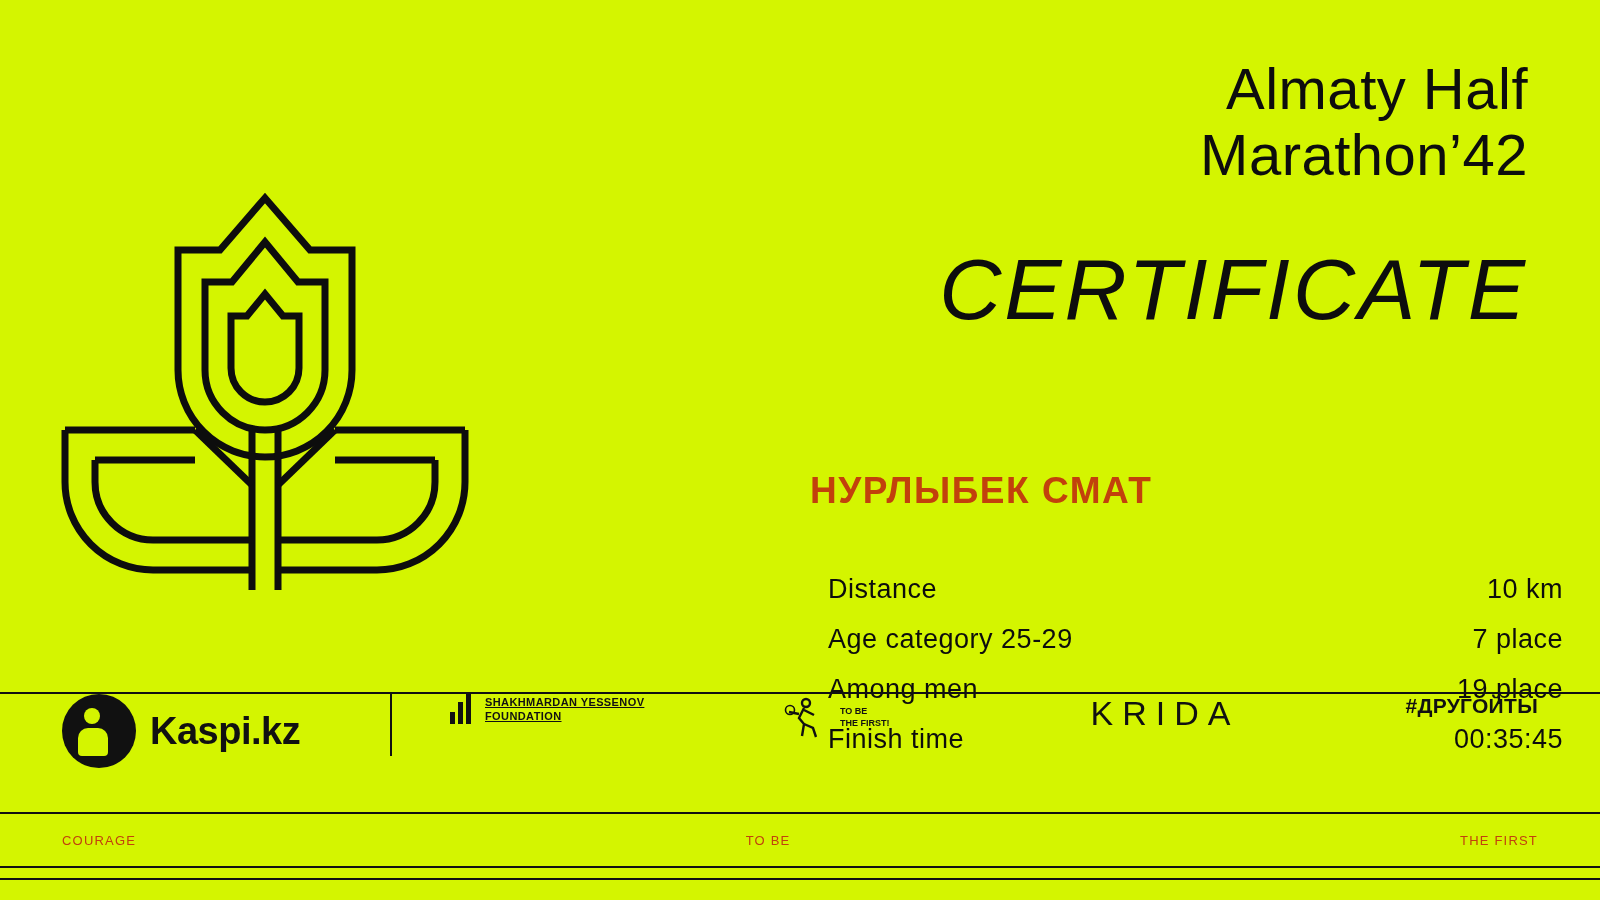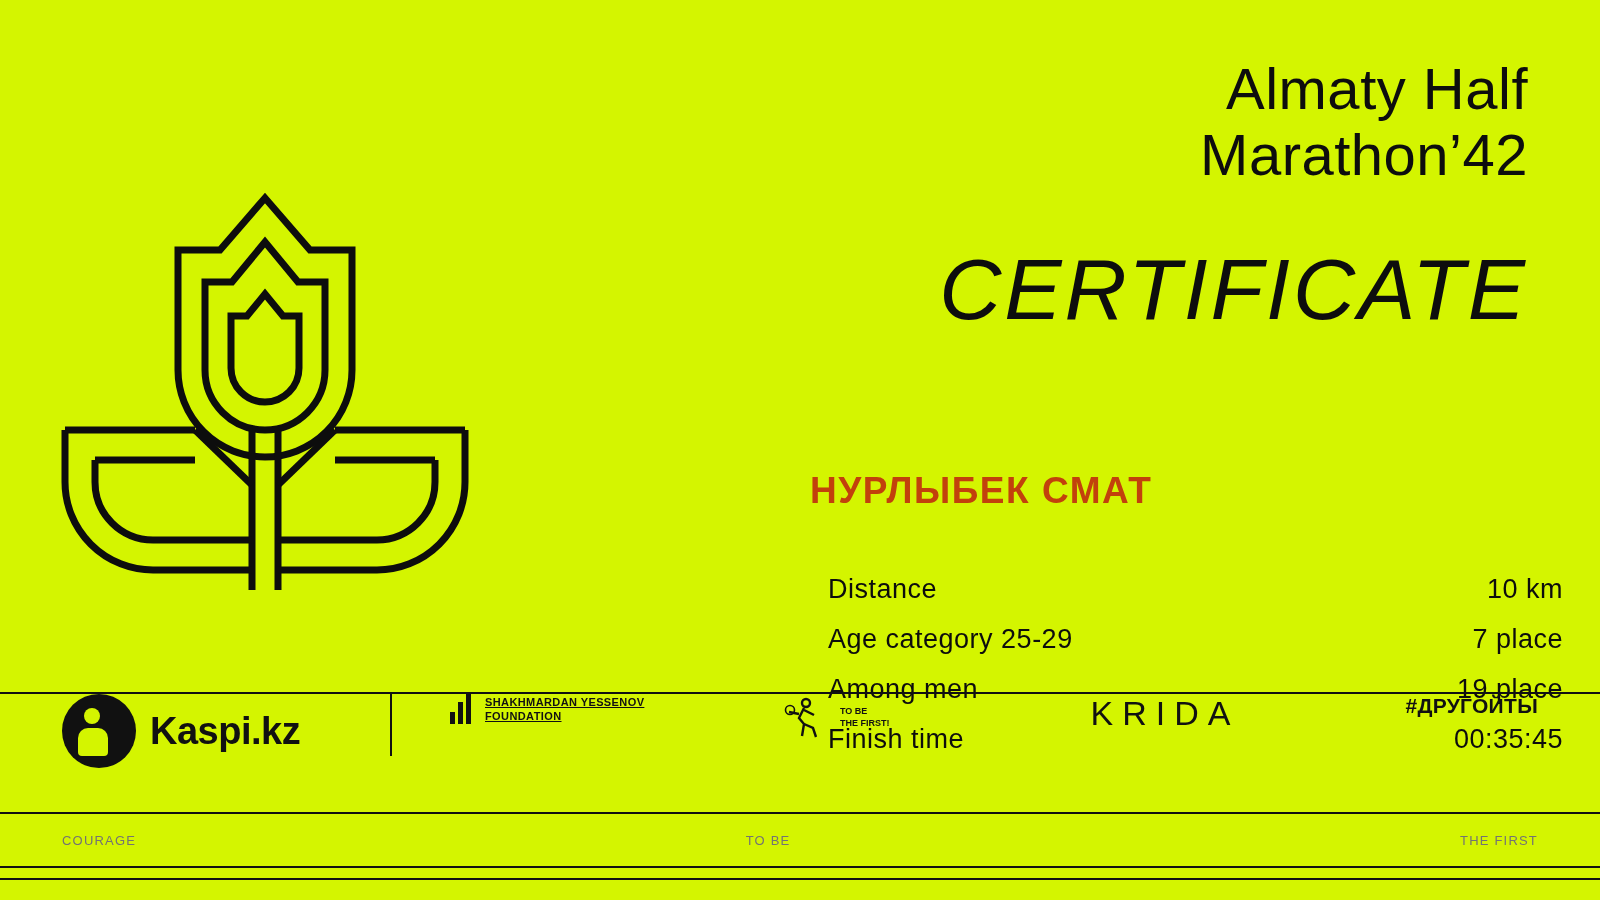--- a/index.html
+++ b/index.html
@@ -230,21 +230,21 @@
     top: 814px;
     width: 100%;
     height: 52px;
     display: flex;
     align-items: center;
     justify-content: space-between;
     padding: 0 62px;
     box-sizing: border-box;
     font-size: 13px;
     letter-spacing: 1.2px;
-    color: #737373;
+    color: #c2410c;
   }
   .footer-center { margin-left: -60px; }
 </style>
 </head>
 <body>
 
 <div class="certificate">
 
   <div class="event-title">Almaty Half
 Marathon’42</div>

